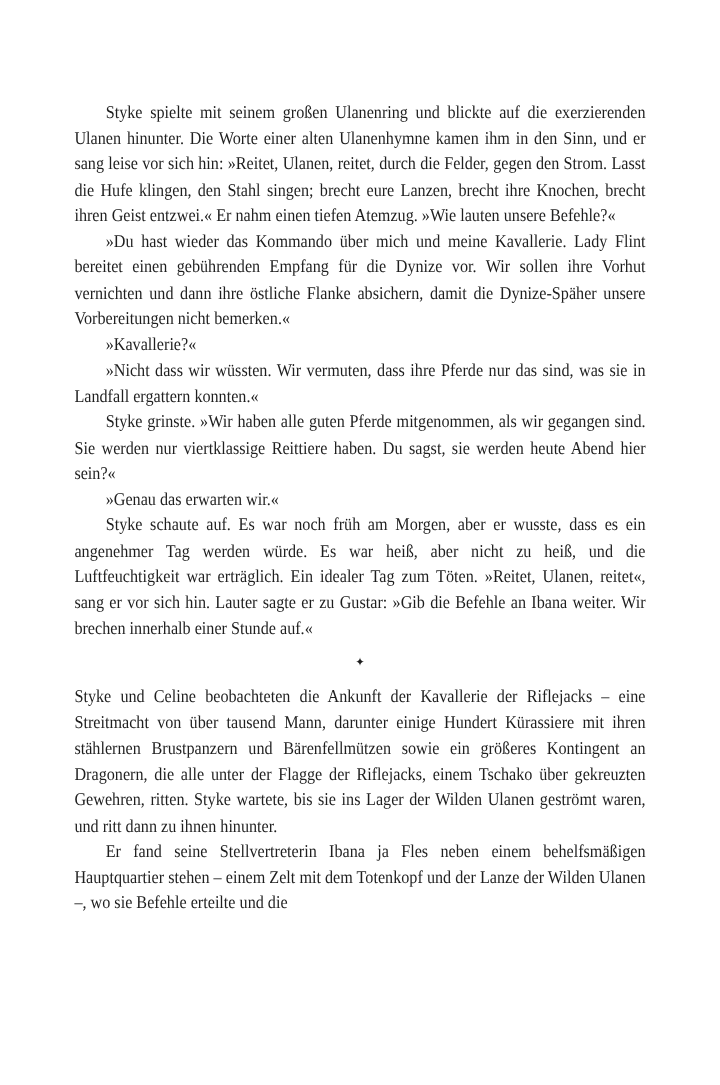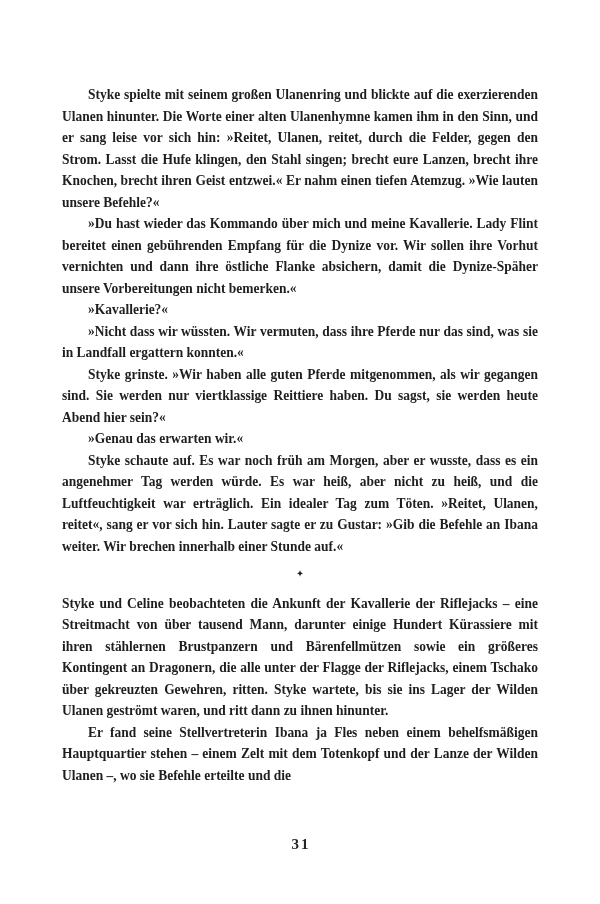--- a/index.html
+++ b/index.html
@@ -6,21 +6,20 @@
     margin: 0;
     padding: 0;
     background: #ffffff;
   }
   .page {
     position: relative;
     width: 600px;
     height: 904px;
     background: #ffffff;
     overflow: hidden;
-    font-weight: bold;
   }
   .text-block {
     position: absolute;
     left: 62px;
     top: 84px;
     width: 530px;
     transform: scaleX(0.898);
     transform-origin: 0 0;
     font-family: "Liberation Serif", "DejaVu Serif", serif;
     font-size: 15px;
@@ -72,14 +71,13 @@
       <p class="indent">»Du hast wieder das Kommando über mich und meine Kavallerie. Lady Flint bereitet einen gebührenden Empfang für die Dynize vor. Wir sollen ihre Vorhut vernichten und dann ihre östliche Flanke absichern, damit die Dynize-Späher unsere Vorbereitungen nicht bemerken.«</p>
       <p class="indent">»Kavallerie?«</p>
       <p class="indent">»Nicht dass wir wüssten. Wir vermuten, dass ihre Pferde nur das sind, was sie in Landfall ergattern konnten.«</p>
       <p class="indent">Styke grinste. »Wir haben alle guten Pferde mitgenommen, als wir gegangen sind. Sie werden nur viertklassige Reittiere haben. Du sagst, sie werden heute Abend hier sein?«</p>
       <p class="indent">»Genau das erwarten wir.«</p>
       <p class="indent">Styke schaute auf. Es war noch früh am Morgen, aber er wusste, dass es ein angenehmer Tag werden würde. Es war heiß, aber nicht zu heiß, und die Luftfeuchtigkeit war erträglich. Ein idealer Tag zum Töten. »Reitet, Ulanen, reitet«, sang er vor sich hin. Lauter sagte er zu Gustar: »Gib die Befehle an Ibana weiter. Wir brechen innerhalb einer Stunde auf.«</p>
       <div class="separator">✦</div>
       <p class="noindent">Styke und Celine beobachteten die Ankunft der Kavallerie der Riflejacks – eine Streitmacht von über tausend Mann, darunter einige Hundert Kürassiere mit ihren stählernen Brustpanzern und Bärenfellmützen sowie ein größeres Kontingent an Dragonern, die alle unter der Flagge der Riflejacks, einem Tschako über gekreuzten Gewehren, ritten. Styke wartete, bis sie ins Lager der Wilden Ulanen geströmt waren, und ritt dann zu ihnen hinunter.</p>
       <p class="indent">Er fand seine Stellvertreterin Ibana ja Fles neben einem behelfsmäßigen Hauptquartier stehen – einem Zelt mit dem Totenkopf und der Lanze der Wilden Ulanen –, wo sie Befehle erteilte und die</p>
     </section>
-  <footer class="page-number">31</footer>
 </main>
 
 </body></html>

